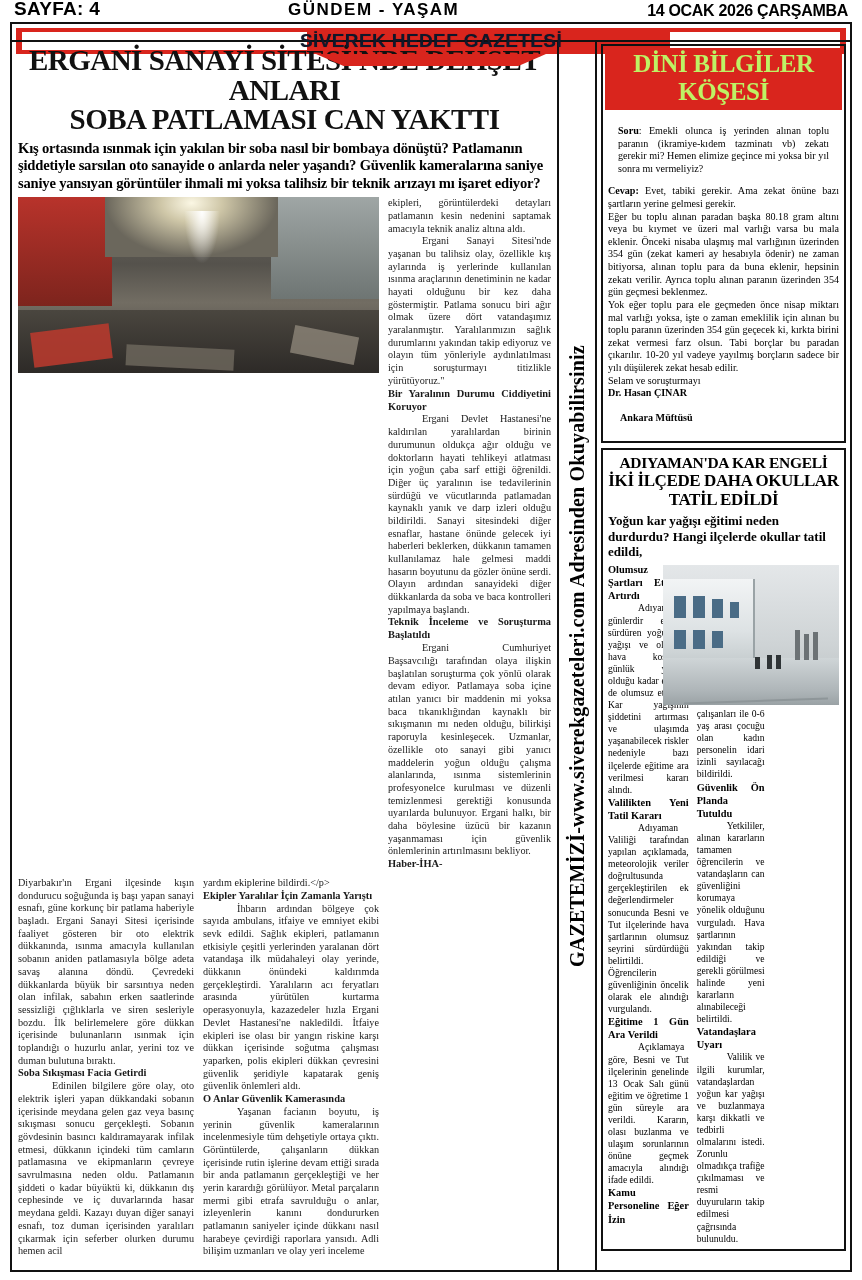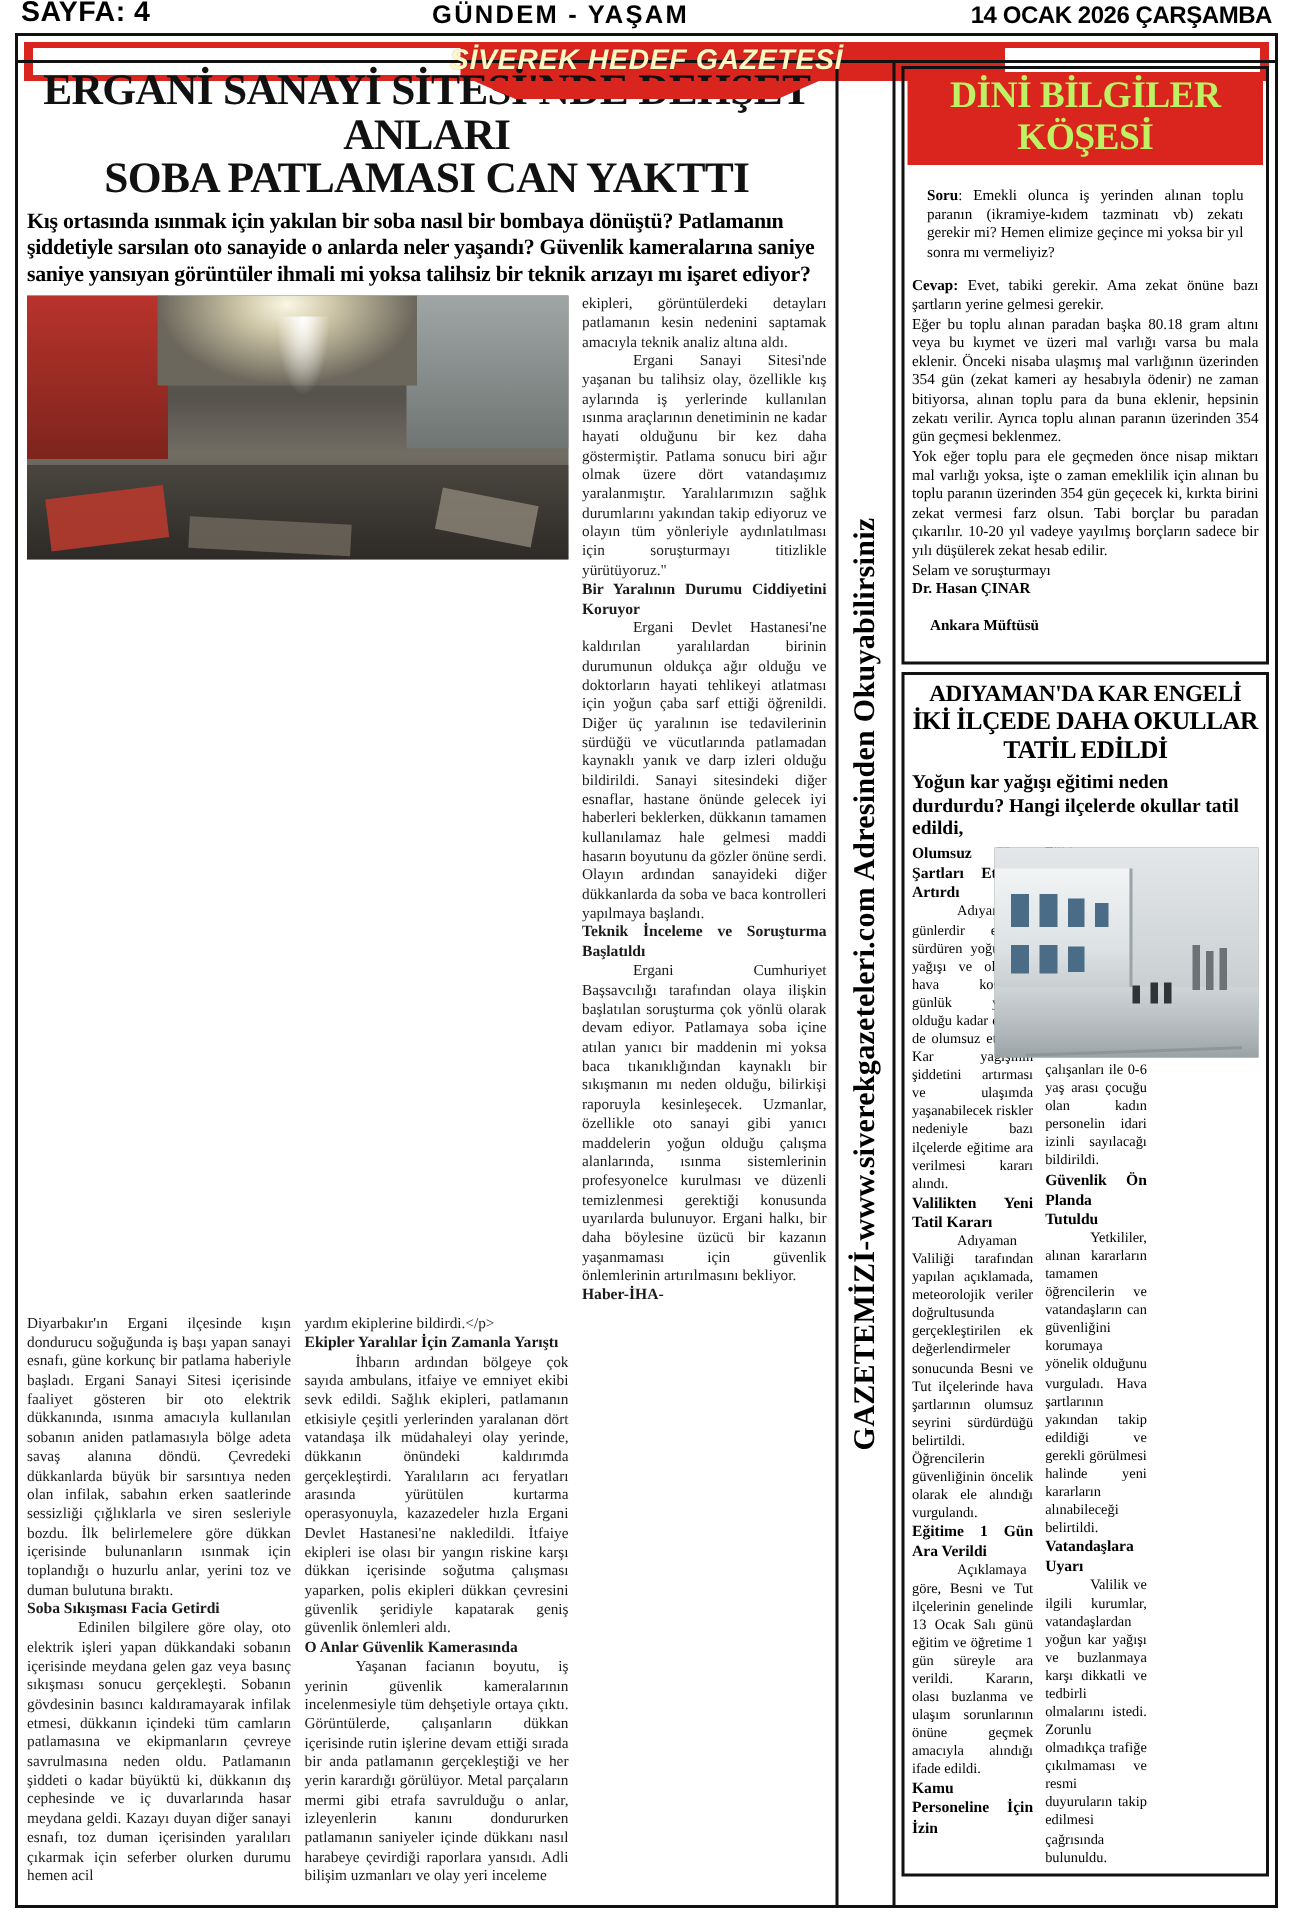--- a/index.html
+++ b/index.html
@@ -27,21 +27,21 @@
     background:#d9251d;
   }
   .ribbon .inner-l, .ribbon .inner-r {
     position:absolute; top:4px; height:18px; background:#fff;
   }
   .ribbon .inner-l { left:6px; width:285px; }
   .ribbon .inner-r { right:6px; width:170px; }
   .ribbon .rtitle {
     position:absolute; left:0; right:0; top:0; height:26px;
     display:flex; align-items:center; justify-content:center;
-    color:#fef9c3; font-size:19px; font-weight:bold; font-style:italic;
+    color:#0f172a; font-size:19px; font-weight:bold; 
     letter-spacing:.4px; text-shadow: 0 0 1px rgba(0,0,0,.35);
     z-index: 3;
   }
   .ribbon .tail {
     position:absolute; left:50%; transform:translateX(-50%); top:26px;
     width:230px; height:12px; background:#d9251d;
     clip-path: polygon(0 0, 100% 0, 88% 100%, 12% 100%);
     z-index:2;
   }
 
@@ -271,21 +271,21 @@
             </div>
 
             <div class="ady-cols">
               <div class="ady-txt">
                 <span class="sub">Olumsuz Hava Şartları Etkisini Artırdı</span>
                 <p>Adıyaman'da günlerdir etkisini sürdüren yoğun kar yağışı ve olumsuz hava koşulları, günlük yaşamı olduğu kadar eğitimi de olumsuz etkiledi. Kar yağışının şiddetini artırması ve ulaşımda yaşanabilecek riskler nedeniyle bazı ilçelerde eğitime ara verilmesi kararı alındı.</p>
                 <span class="sub">Valilikten Yeni Tatil Kararı</span>
                 <p>Adıyaman Valiliği tarafından yapılan açıklamada, meteorolojik veriler doğrultusunda gerçekleştirilen ek değerlendirmeler sonucunda Besni ve Tut ilçelerinde hava şartlarının olumsuz seyrini sürdürdüğü belirtildi. Öğrencilerin güvenliğinin öncelik olarak ele alındığı vurgulandı.</p>
                 <span class="sub">Eğitime 1 Gün Ara Verildi</span>
                 <p>Açıklamaya göre, Besni ve Tut ilçelerinin genelinde 13 Ocak Salı günü eğitim ve öğretime 1 gün süreyle ara verildi. Kararın, olası buzlanma ve ulaşım sorunlarının önüne geçmek amacıyla alındığı ifade edildi.</p>
-                <span class="sub">Kamu Personeline İçin İzin</span>
+                <span class="sub">Kamu Personeline Eğer İzin</span>
               </div>
               <div class="ady-txt">
                 <p class="noind">Eğitime ara verilen ilçelerde aynı gün kamu kurumlarında görev yapan bazı personeller için de idari izin uygulaması getirildi. Engelli, hamile ve kronik rahatsızlığı bulunan kamu çalışanları ile 0-6 yaş arası çocuğu olan kadın personelin idari izinli sayılacağı bildirildi.</p>
                 <span class="sub">Güvenlik Ön Planda Tutuldu</span>
                 <p>Yetkililer, alınan kararların tamamen öğrencilerin ve vatandaşların can güvenliğini korumaya yönelik olduğunu vurguladı. Hava şartlarının yakından takip edildiği ve gerekli görülmesi halinde yeni kararların alınabileceği belirtildi.</p>
                 <span class="sub">Vatandaşlara Uyarı</span>
                 <p>Valilik ve ilgili kurumlar, vatandaşlardan yoğun kar yağışı ve buzlanmaya karşı dikkatli ve tedbirli olmalarını istedi. Zorunlu olmadıkça trafiğe çıkılmaması ve resmi duyuruların takip edilmesi çağrısında bulunuldu.</p>
 
               </div>
             </div>

